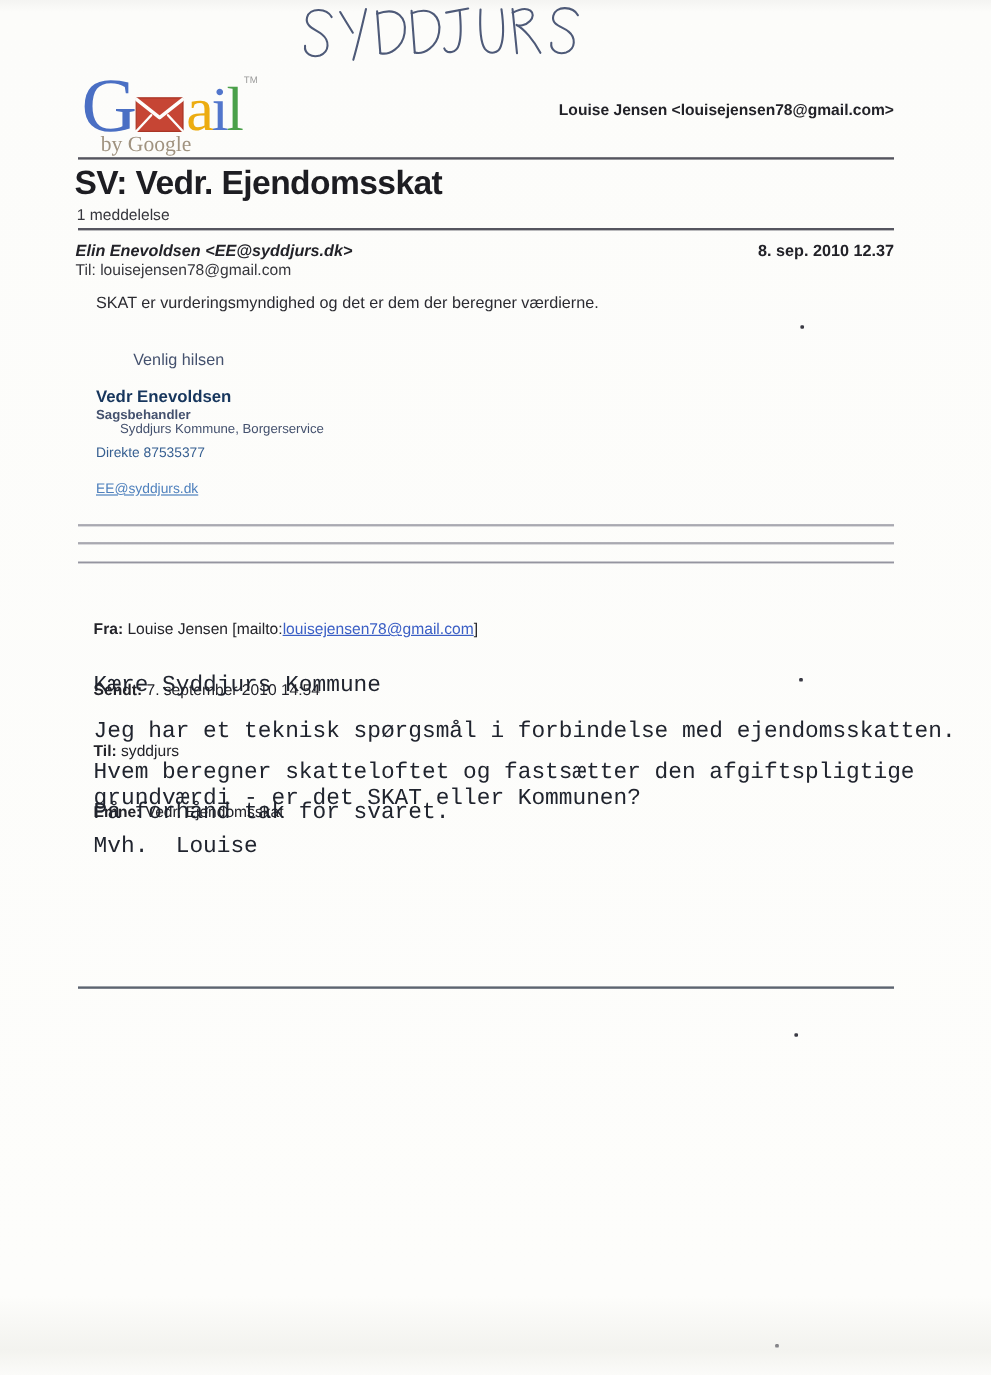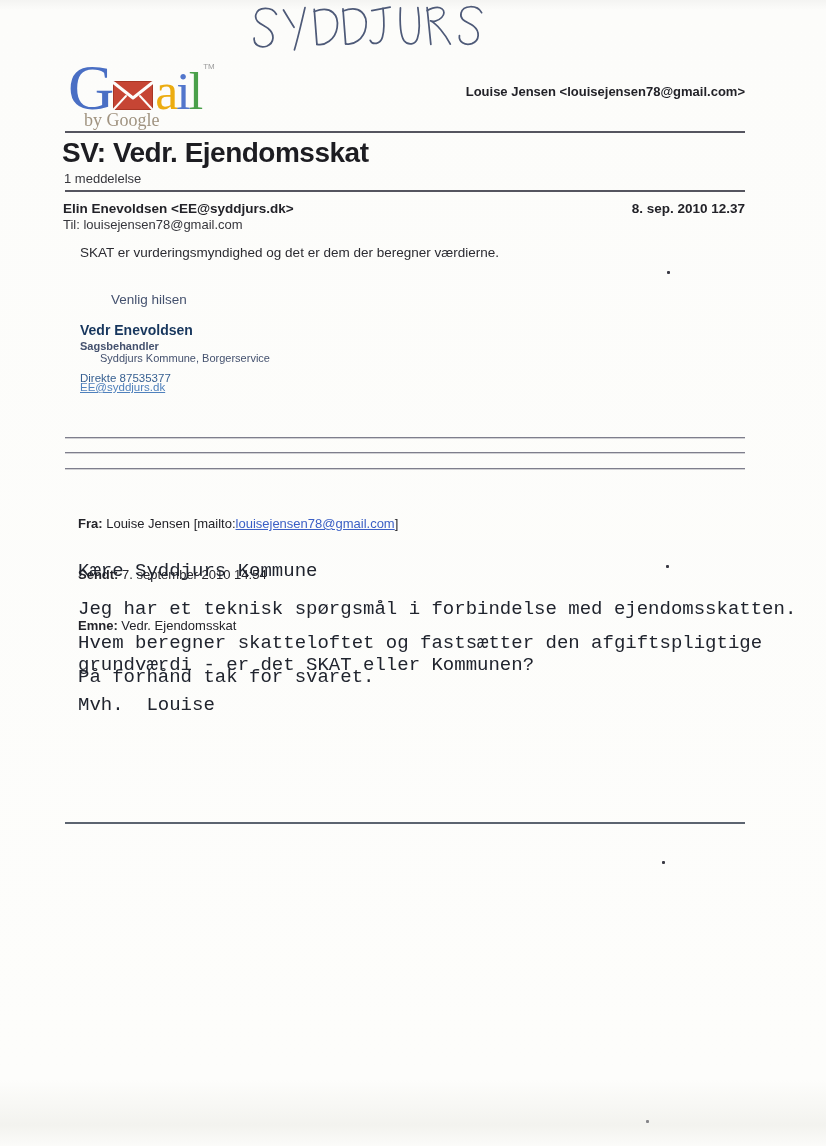--- a/index.html
+++ b/index.html
@@ -28,31 +28,31 @@
   .logo .l{color:var(--gmail-green,#4aa04a);}
   .logo .tm{font-size:8px;color:#9a9a9a;align-self:flex-start;margin:4px 0 0 2px;font-family:"Liberation Sans",sans-serif;}
   .logo .byline{position:absolute;left:16px;top:52px;font-family:"Liberation Serif",serif;font-size:18px;color:var(--byline-gray,#a09380);}
   
   .rule{left:65px;width:680px;height:2px;background:var(--rule-dark,#55555f);}
   .rule.light{height:1px;background:var(--rule-light,#7e7e8c);box-shadow:0 1px 0 rgba(126,126,140,.35);}
   
   .account{right:81px;top:84px;font-size:13px;font-weight:bold;color:#222228;}
   .subject{left:62px;top:137px;font-size:28px;font-weight:bold;letter-spacing:-.5px;color:#1d1d22;}
   .msgcount{left:64px;top:171px;font-size:13px;color:#36363c;}
-  .sender{left:63px;top:201px;font-size:13.5px;font-weight:bold;color:#222228;}
+  .sender{left:63px;top:201px;font-size:13.5px;font-weight:bold;color:#222228;font-style:italic;}
   .date{right:81px;top:201px;font-size:13.5px;font-weight:bold;color:#222228;}
   .to{left:63px;top:217px;font-size:13px;color:#36363c;}
   .body1{left:80px;top:245px;font-size:13.5px;color:#2b2b31;}
   
   .venlig{left:80px;top:292px;font-size:13.5px;color:var(--sig-slate,#44516e);margin-left:31px;}
   .sig-name{left:80px;top:322px;font-size:14px;font-weight:bold;color:var(--sig-navy,#17365d);}
   .sig-title{left:80px;top:340px;font-size:11px;color:var(--sig-slate,#44516e);font-weight:bold;}
   .sig-org{left:80px;top:352px;font-size:11px;color:var(--sig-slate,#44516e);margin-left:20px;}
   .sig-phone{left:80px;top:372px;font-size:11.5px;color:var(--sig-blue,#365f91);text-align:center;}
-  .sig-mail{left:80px;top:381px;font-size:11.5px;color:var(--sig-link,#4f81bd);text-decoration:underline;cursor:pointer;}
+  .sig-mail{left:80px;top:402px;font-size:11.5px;color:var(--sig-link,#4f81bd);text-decoration:underline;cursor:pointer;}
   
   .hblock{left:78px;top:481px;font-size:13px;line-height:17px;color:#232329;white-space:pre-wrap;}
   .hblock b{font-weight:bold;}
   .hblock .lnk{color:var(--link-blue,#3b5fc5);text-decoration:underline;cursor:pointer;margin-top:30px;}
   
   .serifline{left:78px;font-family:Liberation Mono, monospace;font-size:19px;color:#20242e;white-space:pre-wrap;}
   .ql0{top:560px;}.ql1{top:598px;}.ql2{top:632px;}.ql3{top:666px;}.ql4{top:694px;}
   
   .speck{width:3px;height:3px;background:#3a3a44;border-radius:1px;}
 </style>
@@ -119,20 +119,21 @@
   <div class="abs sig-phone">Direkte 87535377</div>
   <div class="abs sig-mail">EE@syddjurs.dk</div>
 
   <div class="abs rule light" style="top:437px;"></div>
   <div class="abs rule light" style="top:452px;"></div>
   <div class="abs rule light" style="top:468px;"></div>
 
   <div class="abs hblock">
     <div><b>Fra:</b><span> Louise Jensen [mailto:</span><span class="lnk">louisejensen78@gmail.com</span><span>]</span></div>
     <div><b>Sendt:</b><span> 7. september 2010 14:54</span></div>
+    <div><b>Til:</b><span> syddjurs</span></div>
     <div><b>Emne:</b><span> Vedr. Ejendomsskat</span></div>
   </div>
 
   <div class="abs serifline ql0">Kære Syddjurs Kommune</div>
   <div class="abs serifline ql1">Jeg har et teknisk spørgsmål i forbindelse med ejendomsskatten.</div>
   <div class="abs serifline ql2">Hvem beregner skatteloftet og fastsætter den afgiftspligtige grundværdi - er det SKAT eller Kommunen?</div>
   <div class="abs serifline ql3">På forhånd tak for svaret.</div>
   <div class="abs serifline ql4">Mvh.  Louise</div>
 
   <div class="abs rule" style="top:822px;background:#5c6470;"></div>

